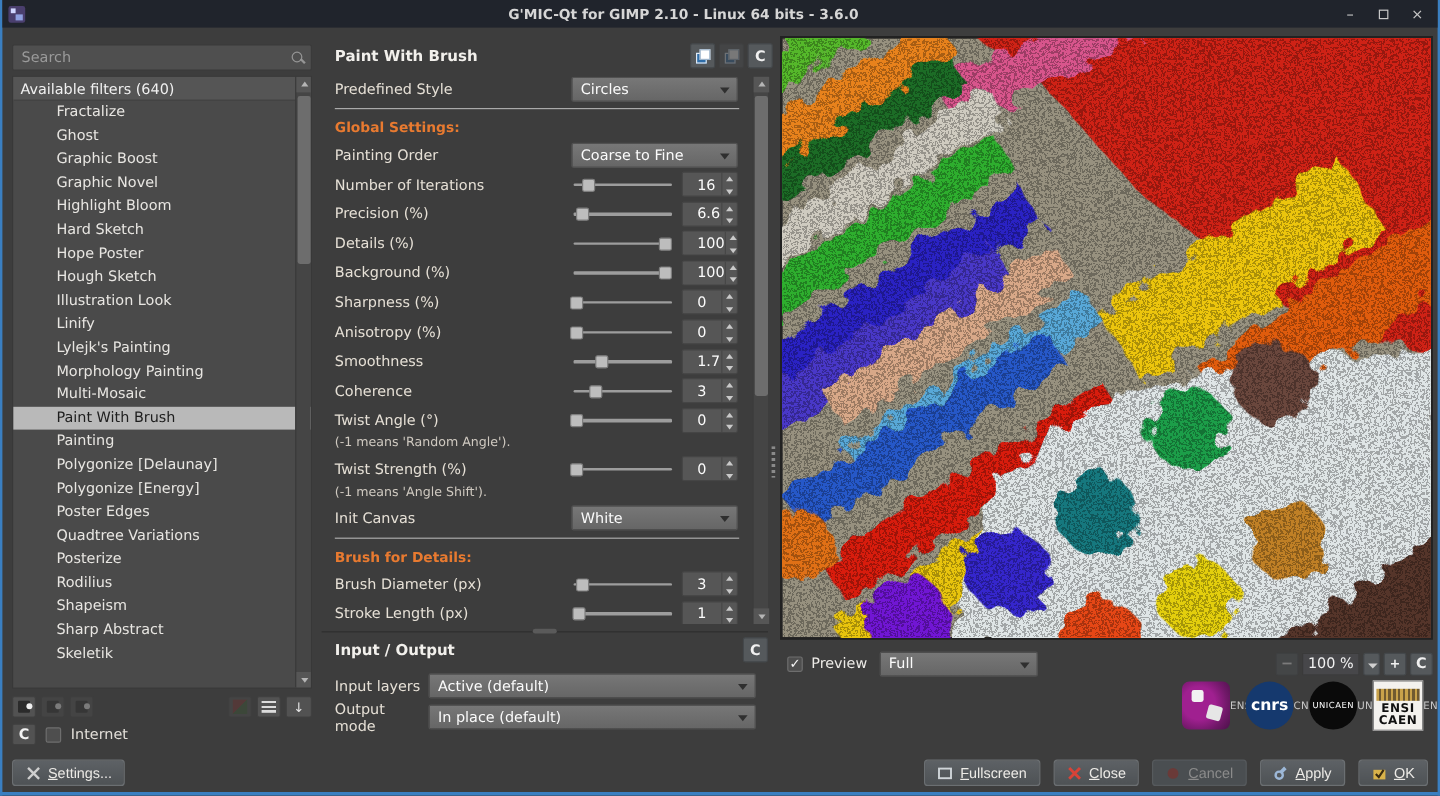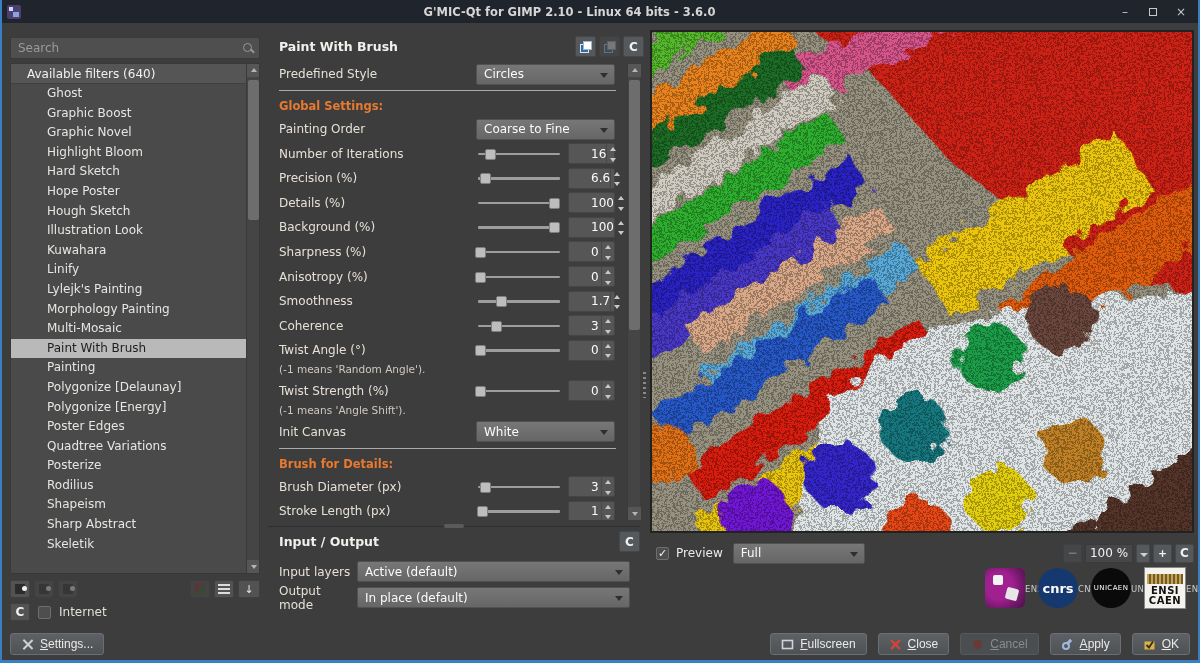--- a/index.html
+++ b/index.html
@@ -27,21 +27,21 @@
     background:#4f4f4f; border:1px solid #3a3a3a; border-radius:2px;
     display:flex; align-items:center; padding:0 4px 0 7px; }
   #search .ph { color:#9a9a9a; flex:1; }
   .mag { width:14px; height:14px; position:relative; opacity:.55; }
   .mag::before { content:""; position:absolute; left:2px; top:2px; width:7px; height:7px;
     border:1.5px solid #cfcfcf; border-radius:50%; }
   .mag::after { content:""; position:absolute; left:9px; top:9px; width:5px; height:1.5px;
     background:#cfcfcf; transform:rotate(45deg); }
   #filterlist { position:absolute; left:8px; top:63px; width:250px; height:511px;
     background:#4a4a4a; border:1px solid #383838; overflow:hidden; }
-  #listheader { height:20px; line-height:20px; padding-left:16px; background:#555555;
+  #listheader { height:20px; line-height:20px; padding-left:6px; background:#555555;
     border-bottom:1px solid #404040; color:#f0f0f0; }
   .filter-item { height:19.6px; line-height:19.6px; padding-left:36px; color:#e8e6e2;
     white-space:nowrap; cursor:default; }
   .filter-item.selected { background:#b9b9b9; color:#1e1e1e; }
   
   #listscroll { position:absolute; right:0; top:0; bottom:0; width:13px; background:#454545;
     border-left:1px solid #3a3a3a; }
   .scr-arrow { position:absolute; left:0; width:13px; height:13px; background:#565656; }
   .scr-arrow::before { content:""; position:absolute; left:3.5px; border-left:3px solid transparent;
     border-right:3px solid transparent; }
@@ -98,21 +98,21 @@
     height:21px; display:flex; align-items:center; padding-left:7px; color:#fbfbfb; position:relative; }
   .combo .caret { position:absolute; right:6px; top:8px; border-left:4px solid transparent;
     border-right:4px solid transparent; border-top:5px solid #2f2f2f; }
   .combo.p { width:139px; }
   .slider { width:82px; height:14px; position:relative; margin-right:8px; }
   .slider .track { position:absolute; left:0; right:0; top:6px; height:2.5px; background:#9d9d9d; border-radius:1px; }
   .slider .handle { position:absolute; top:2px; width:11px; height:11px; background:#bdbdbd;
     border:1px solid #7e7e7e; border-radius:2px; }
   .spin { width:47px; height:21px; background:#565656; border:1px solid #454545; border-radius:2px;
     display:flex; color:#fbfbfb; }
-  .spin .val { flex:1; display:flex; align-items:center; padding-left:22px; }
+  .spin .val { flex:1; display:flex; align-items:center; padding-left:12px; }
   .spin .arrows { width:13px; border-left:1px solid #474747; display:flex; flex-direction:column; }
   .spin .ar { flex:1; position:relative; }
   .spin .ar::before { content:""; position:absolute; left:3px; border-left:3px solid transparent; border-right:3px solid transparent; }
   .spin .ar.up::before { top:3px; border-bottom:4px solid #c9c9c9; }
   .spin .ar.dn::before { top:4px; border-top:4px solid #c9c9c9; }
   
   #iosep { position:absolute; left:266px; top:526px; width:372px; border-top:1px solid #2f2f2f; }
   #iosep::after { content:""; position:absolute; left:176px; top:-3px; width:20px; height:4px;
     background:#5a5a5a; border-radius:2px; }
   #iotitle { position:absolute; left:277px; top:534px; font-weight:bold; color:#f2f0ec; font-size:12.5px; }
@@ -178,29 +178,29 @@
 </div>
 
 <div id="search">
   <span class="ph">Search</span>
   <span class="mag"></span>
 </div>
 
 <div id="filterlist">
   <div id="listheader">Available filters (640)</div>
   <div id="listitems">
+      <div class="filter-item">Fractalize</div>
       <div class="filter-item">Ghost</div>
       <div class="filter-item">Graphic Boost</div>
       <div class="filter-item">Graphic Novel</div>
       <div class="filter-item">Highlight Bloom</div>
       <div class="filter-item">Hard Sketch</div>
       <div class="filter-item">Hope Poster</div>
       <div class="filter-item">Hough Sketch</div>
       <div class="filter-item">Illustration Look</div>
-      <div class="filter-item">Kuwahara</div>
       <div class="filter-item">Linify</div>
       <div class="filter-item">Lylejk's Painting</div>
       <div class="filter-item">Morphology Painting</div>
       <div class="filter-item">Multi-Mosaic</div>
       <div class="filter-item selected">Paint With Brush</div>
       <div class="filter-item">Painting</div>
       <div class="filter-item">Polygonize [Delaunay]</div>
       <div class="filter-item">Polygonize [Energy]</div>
       <div class="filter-item">Poster Edges</div>
       <div class="filter-item">Quadtree Variations</div>

